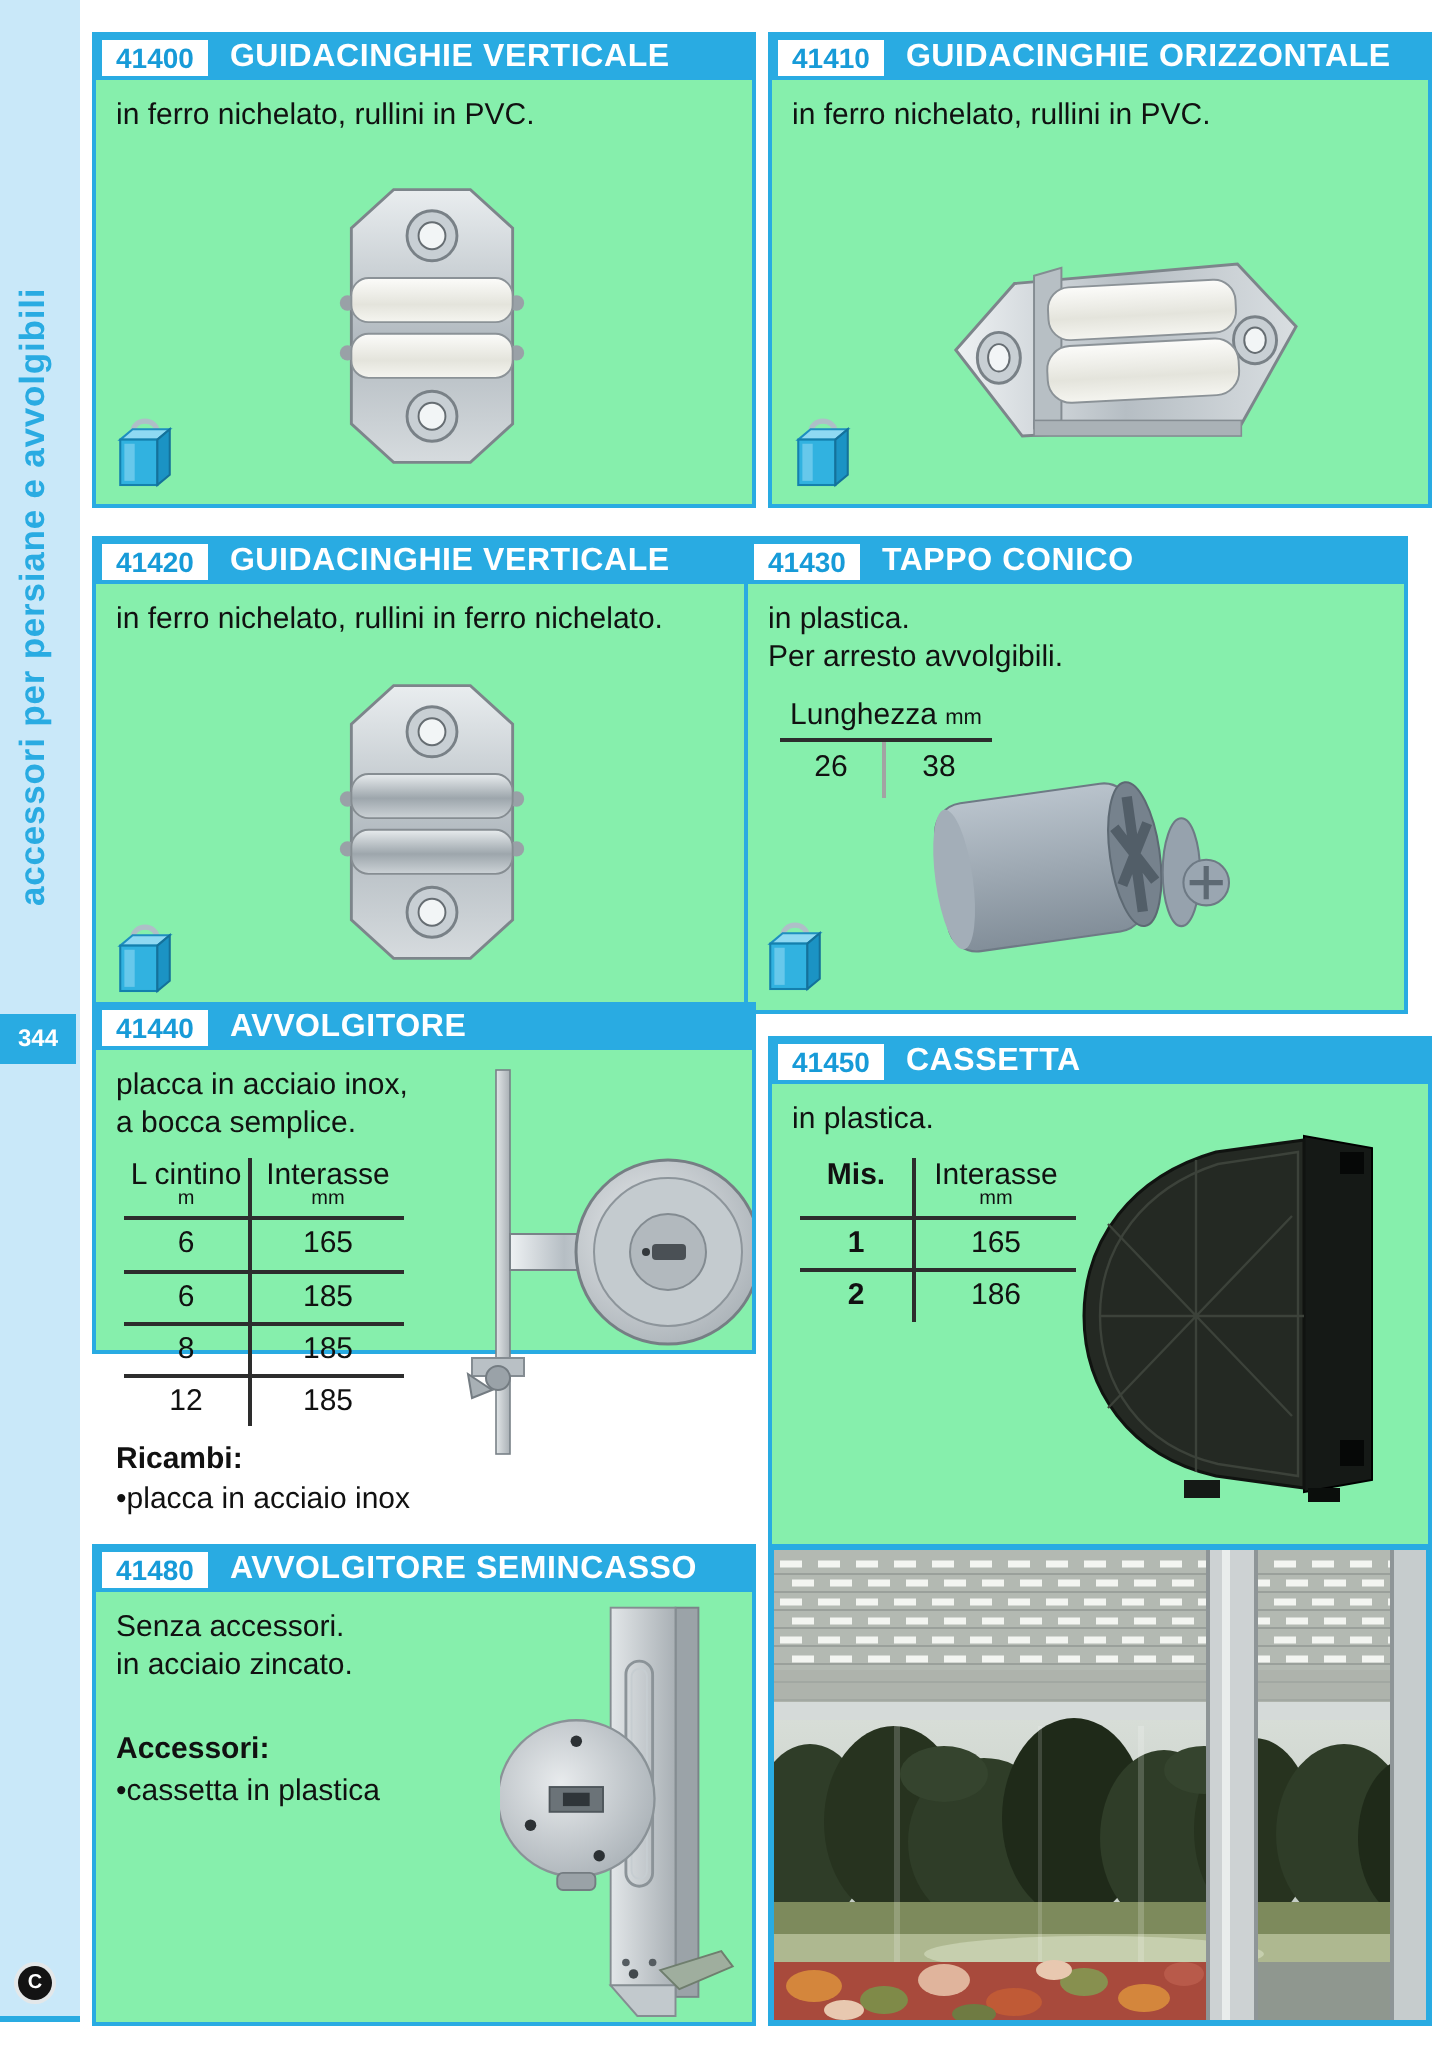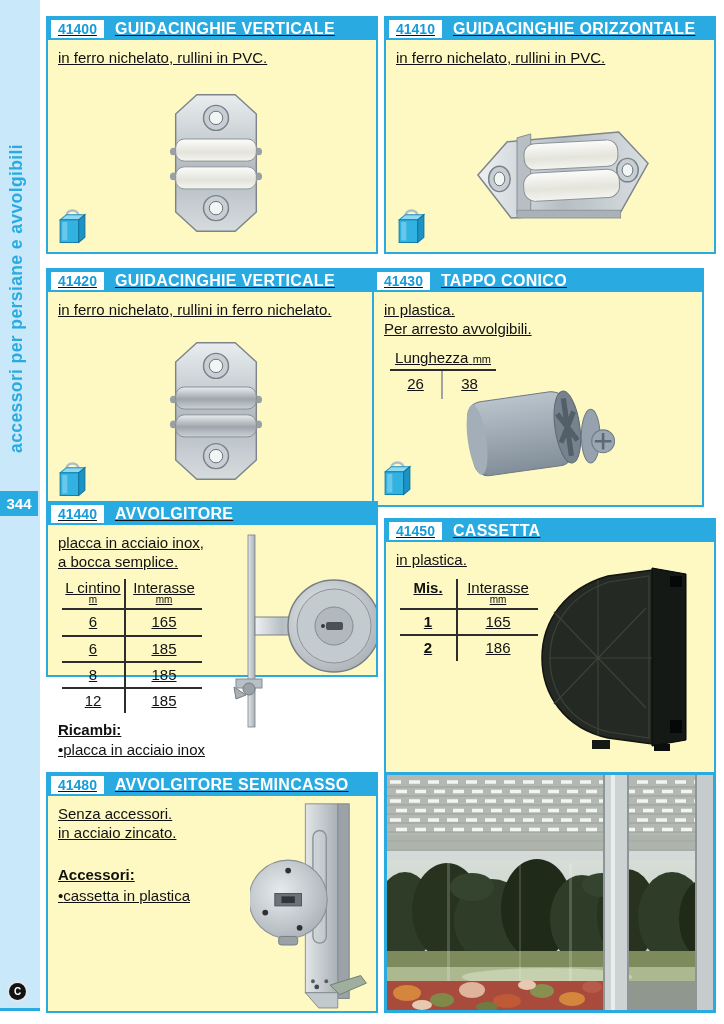--- a/index.html
+++ b/index.html
@@ -7,30 +7,30 @@
   body { font-family:"Liberation Sans", sans-serif; color:#111; }
   .page { position:relative; width:724px; height:1024px; background:#fff; overflow:hidden; }
 
   
   .sidebar { position:absolute; left:0; top:0; width:40px; height:1011px;
              background:#c9e8f9; border-bottom:3px solid #29abe2; }
   .sidebar-label { position:absolute; top:88px; left:6px; width:28px; height:420px;
                    writing-mode:vertical-rl; transform:rotate(180deg);
                    color:#29abe2; font-weight:bold; font-size:17.5px;
                    letter-spacing:.4px; text-align:center; white-space:nowrap; }
-  .page-badge { position:absolute; top:491px; left:0; width:38px; height:25px;
-                background:#29abe2; color:#fff; font-weight:bold; font-size:15px;
+  .page-badge { position:absolute; top:507px; left:0; width:38px; height:25px;
+                background:#29abe2; color:#fff; font-weight:bold; font-size:12px;
                 text-align:center; line-height:25px; }
   .copyright { position:absolute; left:9px; top:983px; width:17px; height:17px;
                background:#131313; border-radius:50%; color:#fff; font-weight:bold;
                font-size:10px; text-align:center; line-height:17px;
                box-shadow:0 0 0 2px #e3e7e9; }
 
   
-  .cell { position:absolute; border:2px solid #29abe2; background:#fef9c3;text-decoration:underline; }
+  .cell { position:absolute; border:2px solid #29abe2; background:#86efac; }
   .cell-head { height:22px; background:#29abe2; display:flex; align-items:center; }
   .code-box { background:#fff; color:#179bd8; font-weight:bold; font-size:14px;
               padding:0 7px; height:18px; line-height:18px; margin-left:3px; }
   .cell-title { color:#fff; font-weight:bold; font-size:16px; margin-left:11px;
                 letter-spacing:.3px; white-space:nowrap; }
   .cell-body { position:relative; height:calc(100% - 22px); padding:8px 10px;
                font-size:15px; line-height:1.28; }
   .product { position:absolute; }
   .package-icon { position:absolute; width:33px; height:40px; }
 

